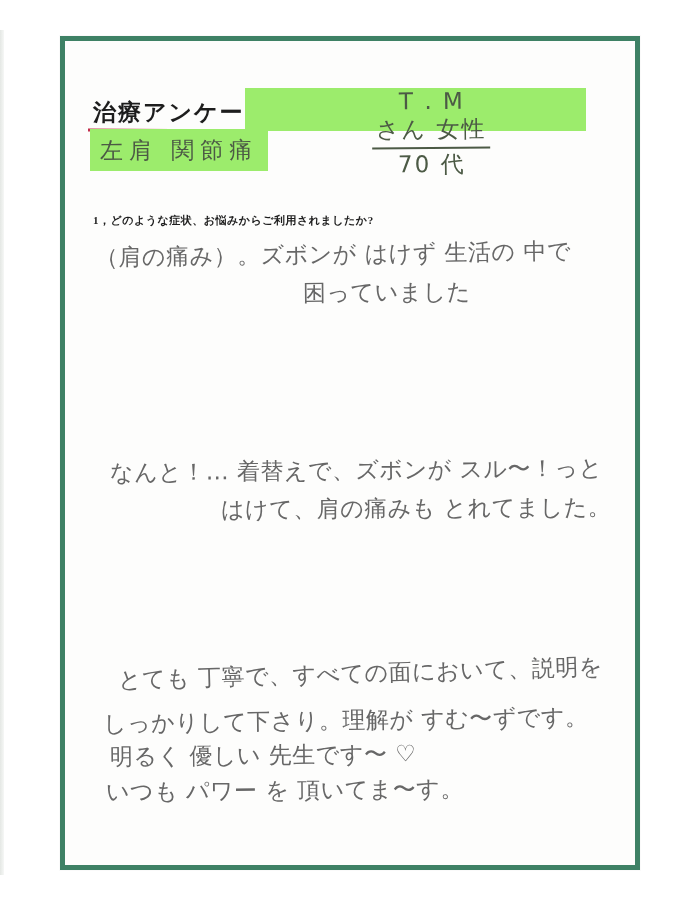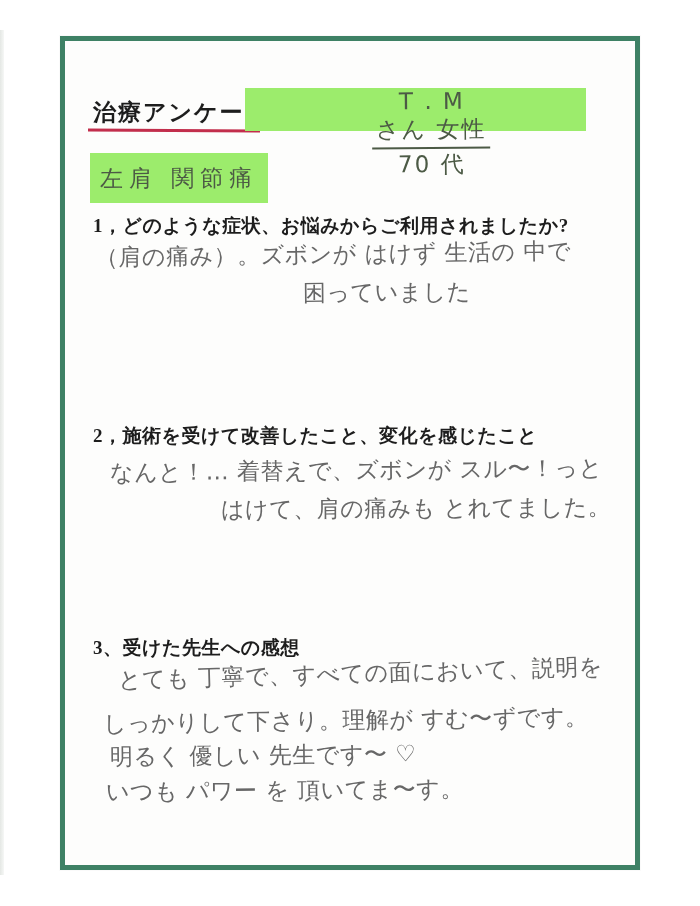--- a/index.html
+++ b/index.html
@@ -67,23 +67,23 @@
     left: 180px;
     top: 47px;
     width: 341px;
     height: 43px;
     padding-left: 42px;
     box-sizing: border-box;
     flex-direction: column;
   }
   .condition-strip {
     left: 25px;
-    top: 112px;
+    top: 88px;
     width: 178px;
-    height: 50px;
+    height: 42px;
     justify-content: center;
   }
   .hw {
     font-family: "DejaVu Sans", "Liberation Sans", sans-serif;
     color: var(--ink-gray, #676767);
     white-space: nowrap;
   }
   .strip-ink {
     color: var(--strip-ink, #4c5a45);
     font-size: 23px;
@@ -98,21 +98,21 @@
   .condition-strip .hw {
     letter-spacing: 6px;
     transform: rotate(-0.4deg);
   }
   
   .q-label {
     position: absolute;
     left: 28px;
     margin: 0;
     font-family: "Liberation Serif", "DejaVu Serif", serif;
-    font-size: 19px;
+    font-size: 11px;
     font-weight: 600;
     letter-spacing: 0.5px;
     color: var(--print-black, #1d1d1d);
     white-space: nowrap;
     text-align: center;
   }
   .q1-label { top: 172px; }
   .q2-label { top: 382px; }
   .q3-label { top: 594px; }
   .ans {
@@ -148,24 +148,22 @@
     </div>
 
     <div class="highlight condition-strip">
       <span class="hw strip-ink">左肩 関節痛</span>
     </div>
 
     <p class="q-label q1-label">1，どのような症状、お悩みからご利用されましたか?</p>
     <div class="hw ans q1-a1">（肩の痛み）。ズボンが はけず 生活の 中で</div>
     <div class="hw ans q1-a2">困っていました</div>
 
-    <p class="q-label q2-label">2，施術を受けて改善したこと、変化を感じたこと</p>
     <div class="hw ans q2-a1">なんと！… 着替えで、ズボンが スル〜！っと</div>
     <div class="hw ans q2-a2">はけて、肩の痛みも とれてました。</div>
 
-    <p class="q-label q3-label">3、受けた先生への感想</p>
     <div class="hw ans q3-a1">とても 丁寧で、すべての面において、説明を</div>
     <div class="hw ans q3-a2">しっかりして下さり。理解が すむ〜ずです。</div>
     <div class="hw ans q3-a3">明るく 優しい 先生です〜 ♡</div>
     <div class="hw ans q3-a4">いつも パワー を 頂いてま〜す。</div>
 
   </div>
 </div>
 
 </body></html>

